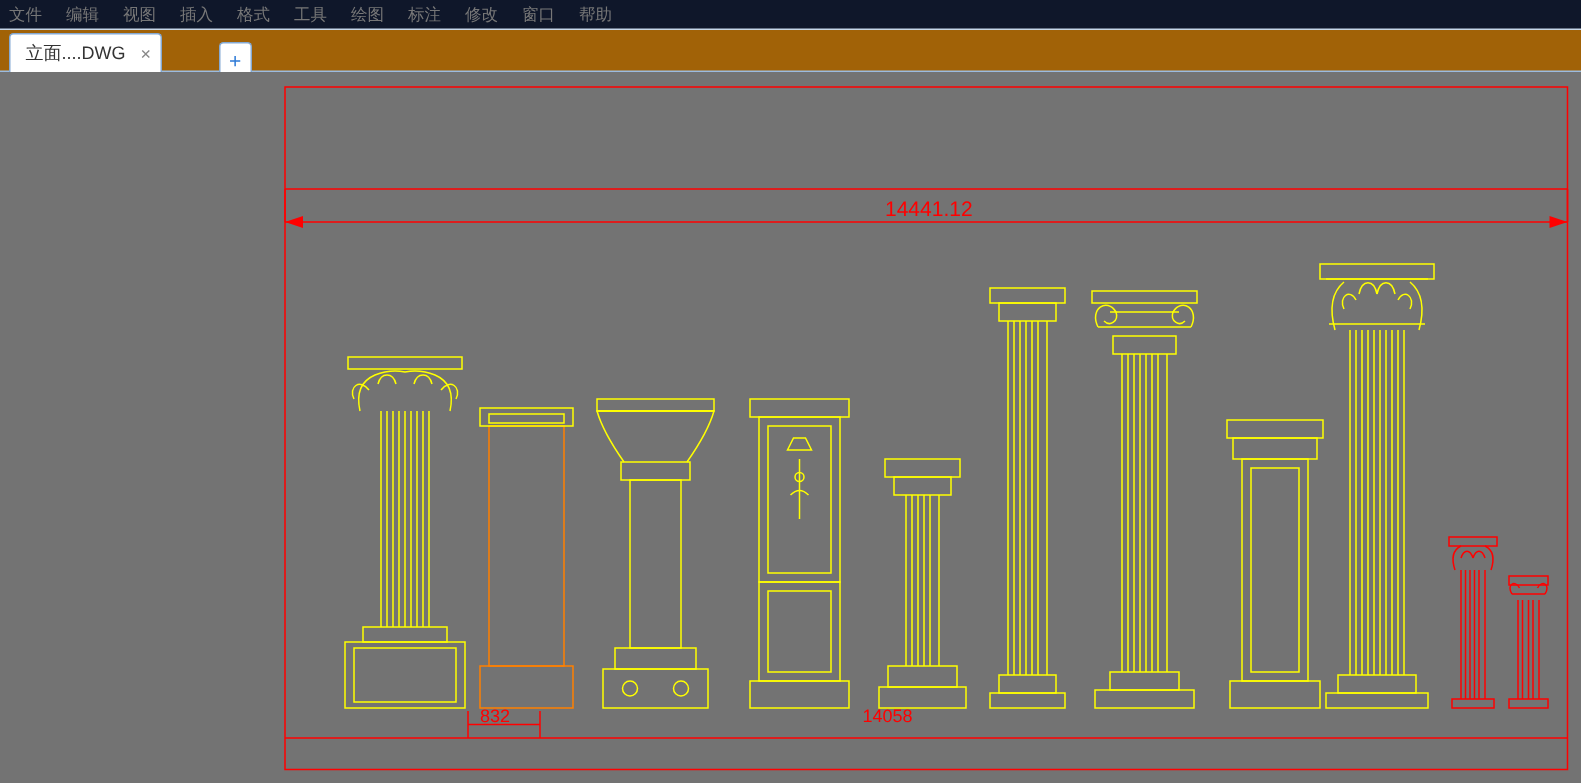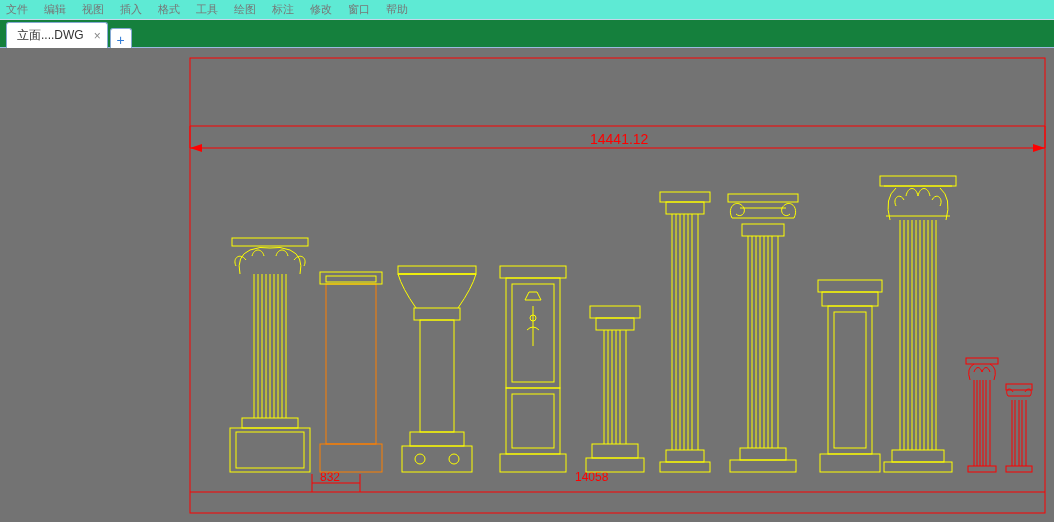--- a/index.html
+++ b/index.html
@@ -1,19 +1,19 @@
 <!DOCTYPE html>
 <html><head>
 <meta charset="utf-8">
 <style>
   * { margin: 0; padding: 0; box-sizing: border-box; }
   html, body { width: 1054px; height: 522px; overflow: hidden; font-family: "Microsoft YaHei", Arial, sans-serif; background: #fff; }
-  .menubar { width: 100%; height: 20px; background: #5eead4; border-bottom: 1px solid #c6d6e8; display: flex; align-items: center; padding: 0 6px; gap: 16px; font-size: 11px; color: #777; }
+  .menubar { width: 100%; height: 20px; background: #0f172a; border-bottom: 1px solid #c6d6e8; display: flex; align-items: center; padding: 0 6px; gap: 16px; font-size: 11px; color: #777; }
   .menubar span { white-space: nowrap; }
-  .tabstrip { width: 100%; height: 28px; background: #15803d; border-bottom: 1px solid #9bbbe0; display: flex; align-items: flex-end; padding-left: 6px; position: relative; }
+  .tabstrip { width: 100%; height: 28px; background: #a16207; border-bottom: 1px solid #9bbbe0; display: flex; align-items: flex-end; padding-left: 6px; position: relative; gap: 36px; }
   .tab { display: flex; align-items: center; height: 26px; background: #fff; border: 1px solid #84a9d3; border-bottom: none; border-top-left-radius: 3px; border-top-right-radius: 3px; padding: 0 6px 0 10px; font-size: 12px; color: #333; margin-right: 2px; position: relative; top: 1px; }
   .tab .close { margin-left: 10px; color: #888; font-size: 12px; }
   .newtab { width: 22px; height: 22px; border: 1px solid #84a9d3; border-bottom: none; border-top-left-radius: 3px; border-top-right-radius: 3px; background: #fff; display: flex; align-items: center; justify-content: center; color: #2f7bd7; font-size: 14px; position: relative; top: 3px; }
   .canvas { width: 100%; height: 474px; background: #737373; position: relative; overflow: hidden; }
   svg { position: absolute; left: 0; top: 0; }
   .dim-text { font: 14px Arial; fill: #ff0000; }
   .dim-text-small { font: 12px Arial; fill: #ff0000; }
 </style>
 </head>
 <body>

